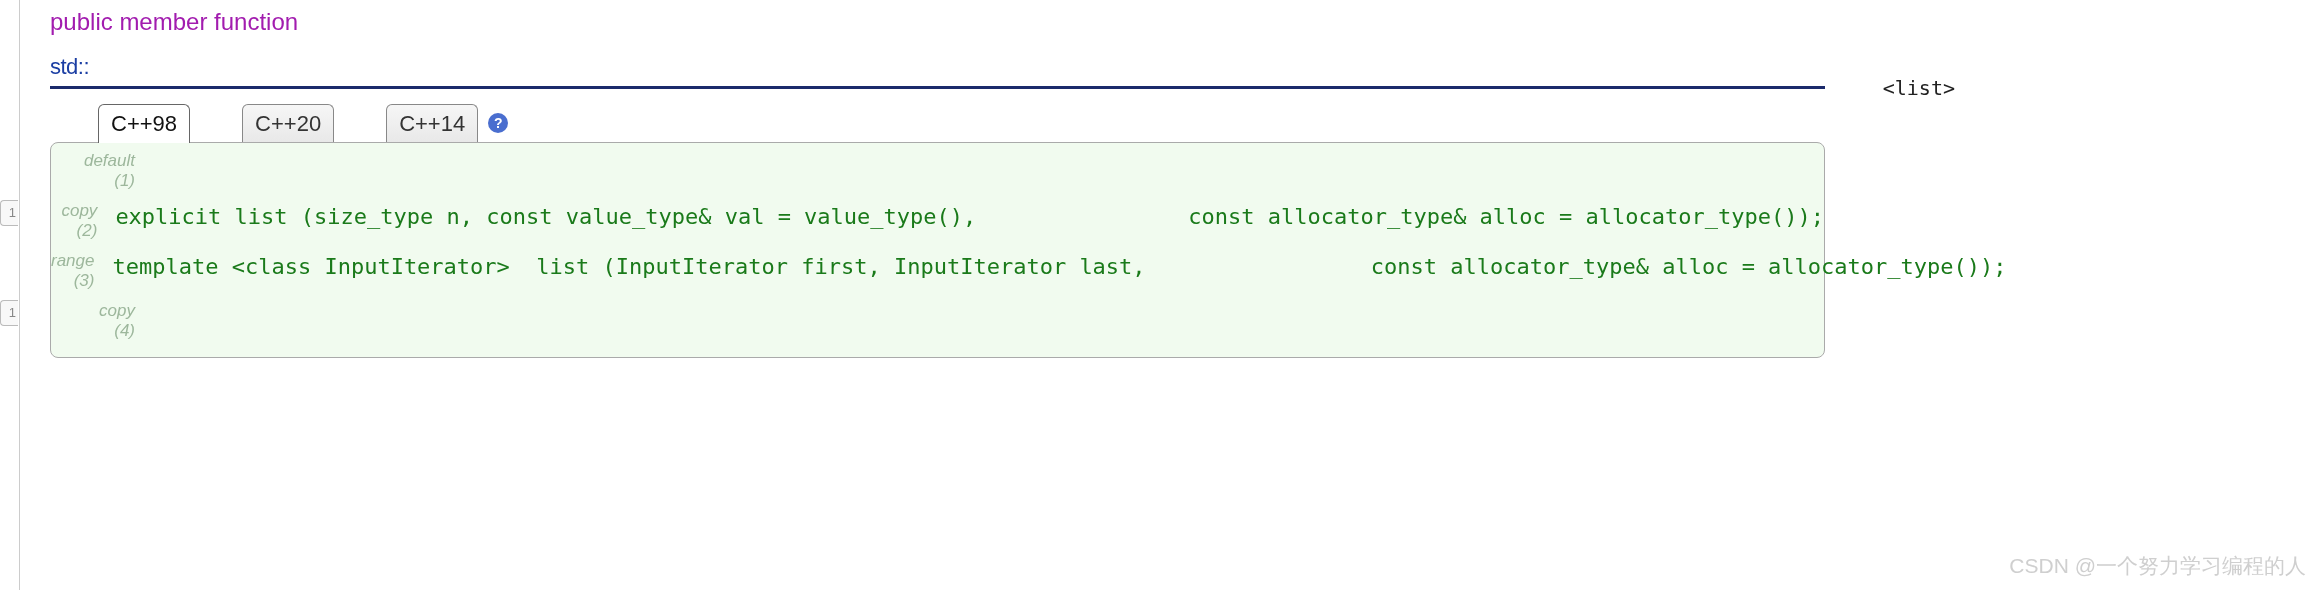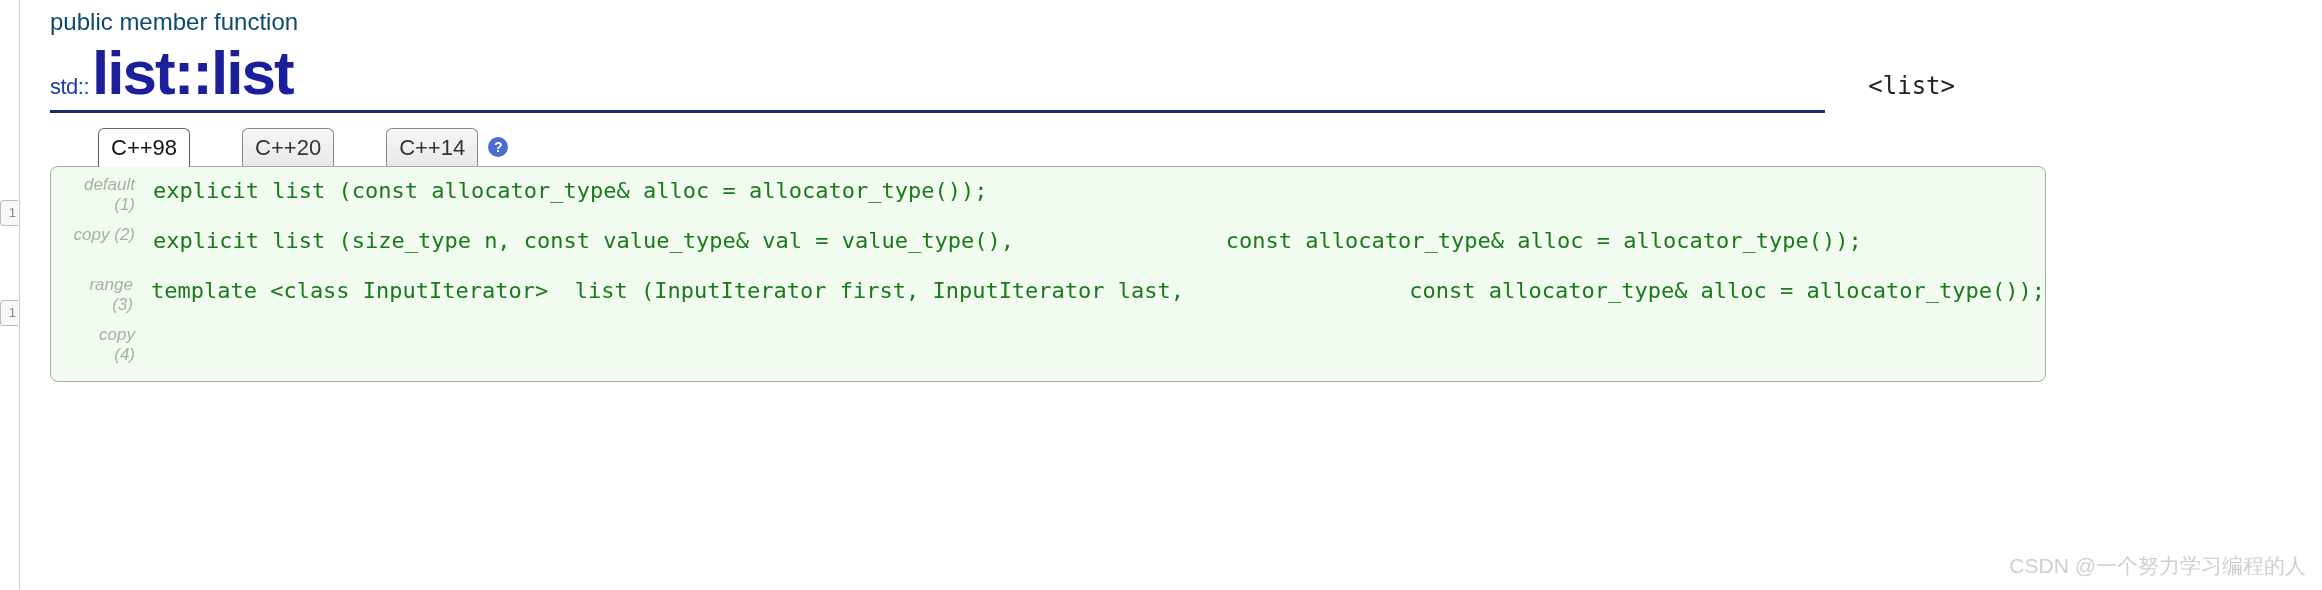--- a/index.html
+++ b/index.html
@@ -37,22 +37,22 @@
       line-height: 24px;
     }
     .content {
       position: absolute;
       left: 50px;
       top: 8px;
       right: 10px;
     }
     .category {
       font-size: 24px;
-      color: #0c4a6e;
-      margin-bottom: 6px;
+      color: #a21caf;
+      margin-bottom: 18px;
     }
     .title-row {
       display: flex;
       align-items: baseline;
       justify-content: space-between;
       border-bottom: 3px solid #1b2a6b;
       padding-bottom: 6px;
       margin-bottom: 14px;
       width: 1775px;
       position: relative;
@@ -66,26 +66,25 @@
     }
     .main-title {
       font-size: 62px;
       color: #1b1f99;
       font-weight: 800;
       letter-spacing: -2px;
       line-height: 1;
     }
     .header-tag {
       font-family: "Menlo", "Consolas", monospace;
-      font-size: 24px;
+      font-size: 20px;
       color: #222;
       position: absolute;
       right: -130px;
       top: 22px;
-      margin-top: 8px;
     }
     .tabs {
       display: flex;
       gap: 4px;
       align-items: center;
       margin-bottom: 0;
     }
     .tab {
       border: 1px solid #888;
       border-bottom: none;
@@ -116,21 +115,21 @@
       font-size: 14px;
       font-weight: bold;
       align-items: center;
       justify-content: center;
       margin-left: 6px;
     }
     .sig-box {
       border: 1px solid #aaa;
       border-radius: 8px;
       background: #f1fbef;
-      width: 1996px;
+      width: 1775px;
       padding: 4px 0 10px 0;
       position: relative;
     }
     .sig-row {
       display: flex;
       align-items: flex-start;
       min-height: 50px;
       padding: 4px 0;
     }
     .sig-label {
@@ -168,40 +167,38 @@
   <div class="marker" style="top:300px">1</div>
 </div>
 
 <div class="content">
 
   <div class="category">public member function</div>
 
   <div class="title-row">
     <div class="title-left">
       <span class="ns-prefix">std::</span>
-      <span class="main-title">list::list</span>
     </div>
     <span class="header-tag">&lt;list&gt;</span>
   </div>
 
   <div class="tabs">
     <div class="tab active">C++98</div>
     <div class="tab inactive">C++20</div>
     <div class="tab inactive">C++14</div>
     <span class="help-icon">?</span>
   </div>
 
   <div class="sig-box">
 
     <div class="sig-row">
       <div class="sig-label">
         <span>default</span>
         <span class="lnum">(1)</span>
       </div>
-      <div class="sig-code">explicit list (const allocator_type&amp; alloc = allocator_type());</div>
     </div>
 
     <div class="sig-row">
       <div class="sig-label">
         <span>copy</span>
         <span class="lnum" style="display:inline">(2)</span>
       </div>
       <div class="sig-code">explicit list (size_type n, const value_type&amp; val = value_type(),                const allocator_type&amp; alloc = allocator_type());</div>
     </div>
 

